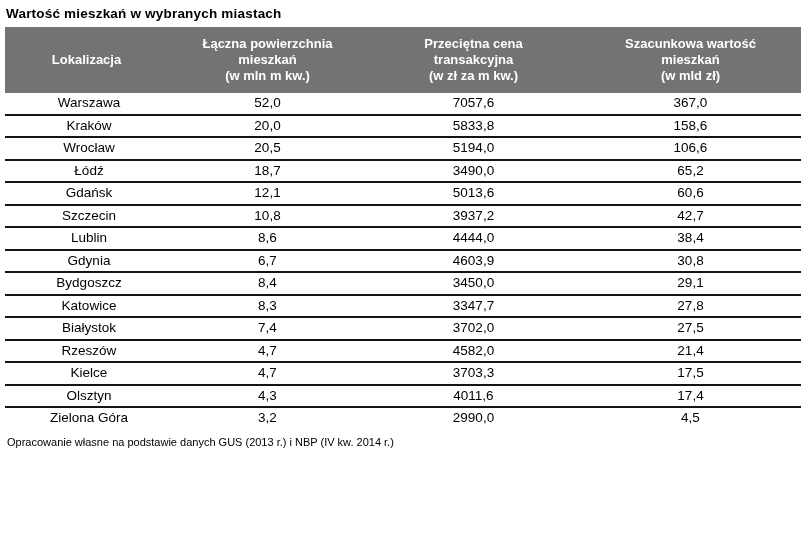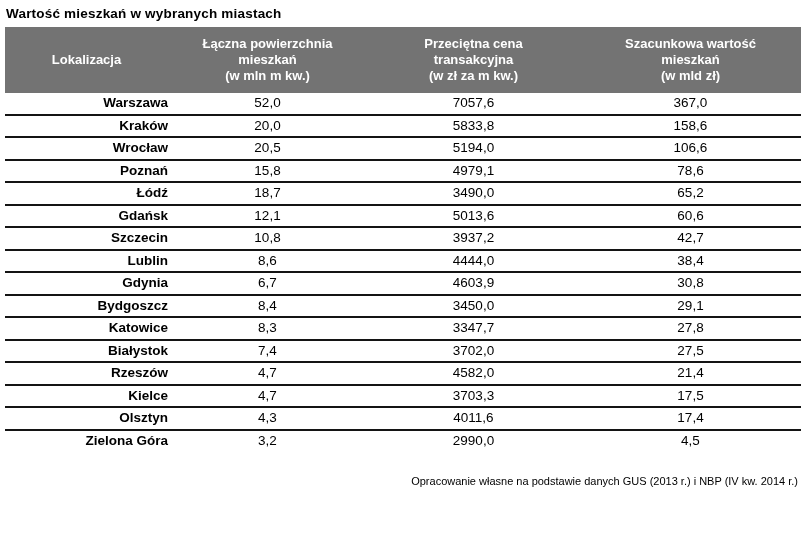--- a/index.html
+++ b/index.html
@@ -6,21 +6,21 @@
     margin: 0;
     padding: 0;
     background: #ffffff;
     width: 805px;
     height: 545px;
     font-family: "Liberation Sans", sans-serif;
     color: #000;
     overflow: hidden;
   }
   .figure {
-    padding: 3px 7px 0 5px;
+    padding: 3px 19px 0 5px;
   }
   .figure-title {
     font-size: 13.5px;
     font-weight: bold;
     margin: 3px 0 6px 1px;
     letter-spacing: 0.2px;
   }
   table.data-table {
     border-collapse: collapse;
     table-layout: fixed;
@@ -44,32 +44,30 @@
   tbody td {
     font-size: 13.5px;
     height: 20.5px;
     line-height: 20.5px;
     border-bottom: 2px solid #141414;
     text-align: center;
     padding: 0;
     vertical-align: middle;
   }
   tbody td.city-cell {
-    text-align: right;
+    text-align: center;
     padding-left: 5px;
-    font-weight: bold;
   }
   tbody tr:last-child td {
     border-bottom: none;
   }
   .source-note {
     font-size: 11px;
-    margin: 24px 0 0 2px;
+    margin: 7px 0 0 2px;
     color: #000;
-    text-align: right;
   }
 </style>
 </head>
 <body>
 
 <div class="figure">
   <div class="figure-title">Wartość mieszkań w wybranych miastach</div>
 
   <table class="data-table">
     <colgroup>
@@ -103,26 +101,20 @@
           <td class="city-cell">Kraków</td>
           <td>20,0</td>
           <td>5833,8</td>
           <td>158,6</td>
         </tr>
         <tr>
           <td class="city-cell">Wrocław</td>
           <td>20,5</td>
           <td>5194,0</td>
           <td>106,6</td>
-        </tr>
-        <tr>
-          <td class="city-cell">Poznań</td>
-          <td>15,8</td>
-          <td>4979,1</td>
-          <td>78,6</td>
         </tr>
         <tr>
           <td class="city-cell">Łódź</td>
           <td>18,7</td>
           <td>3490,0</td>
           <td>65,2</td>
         </tr>
         <tr>
           <td class="city-cell">Gdańsk</td>
           <td>12,1</td>

